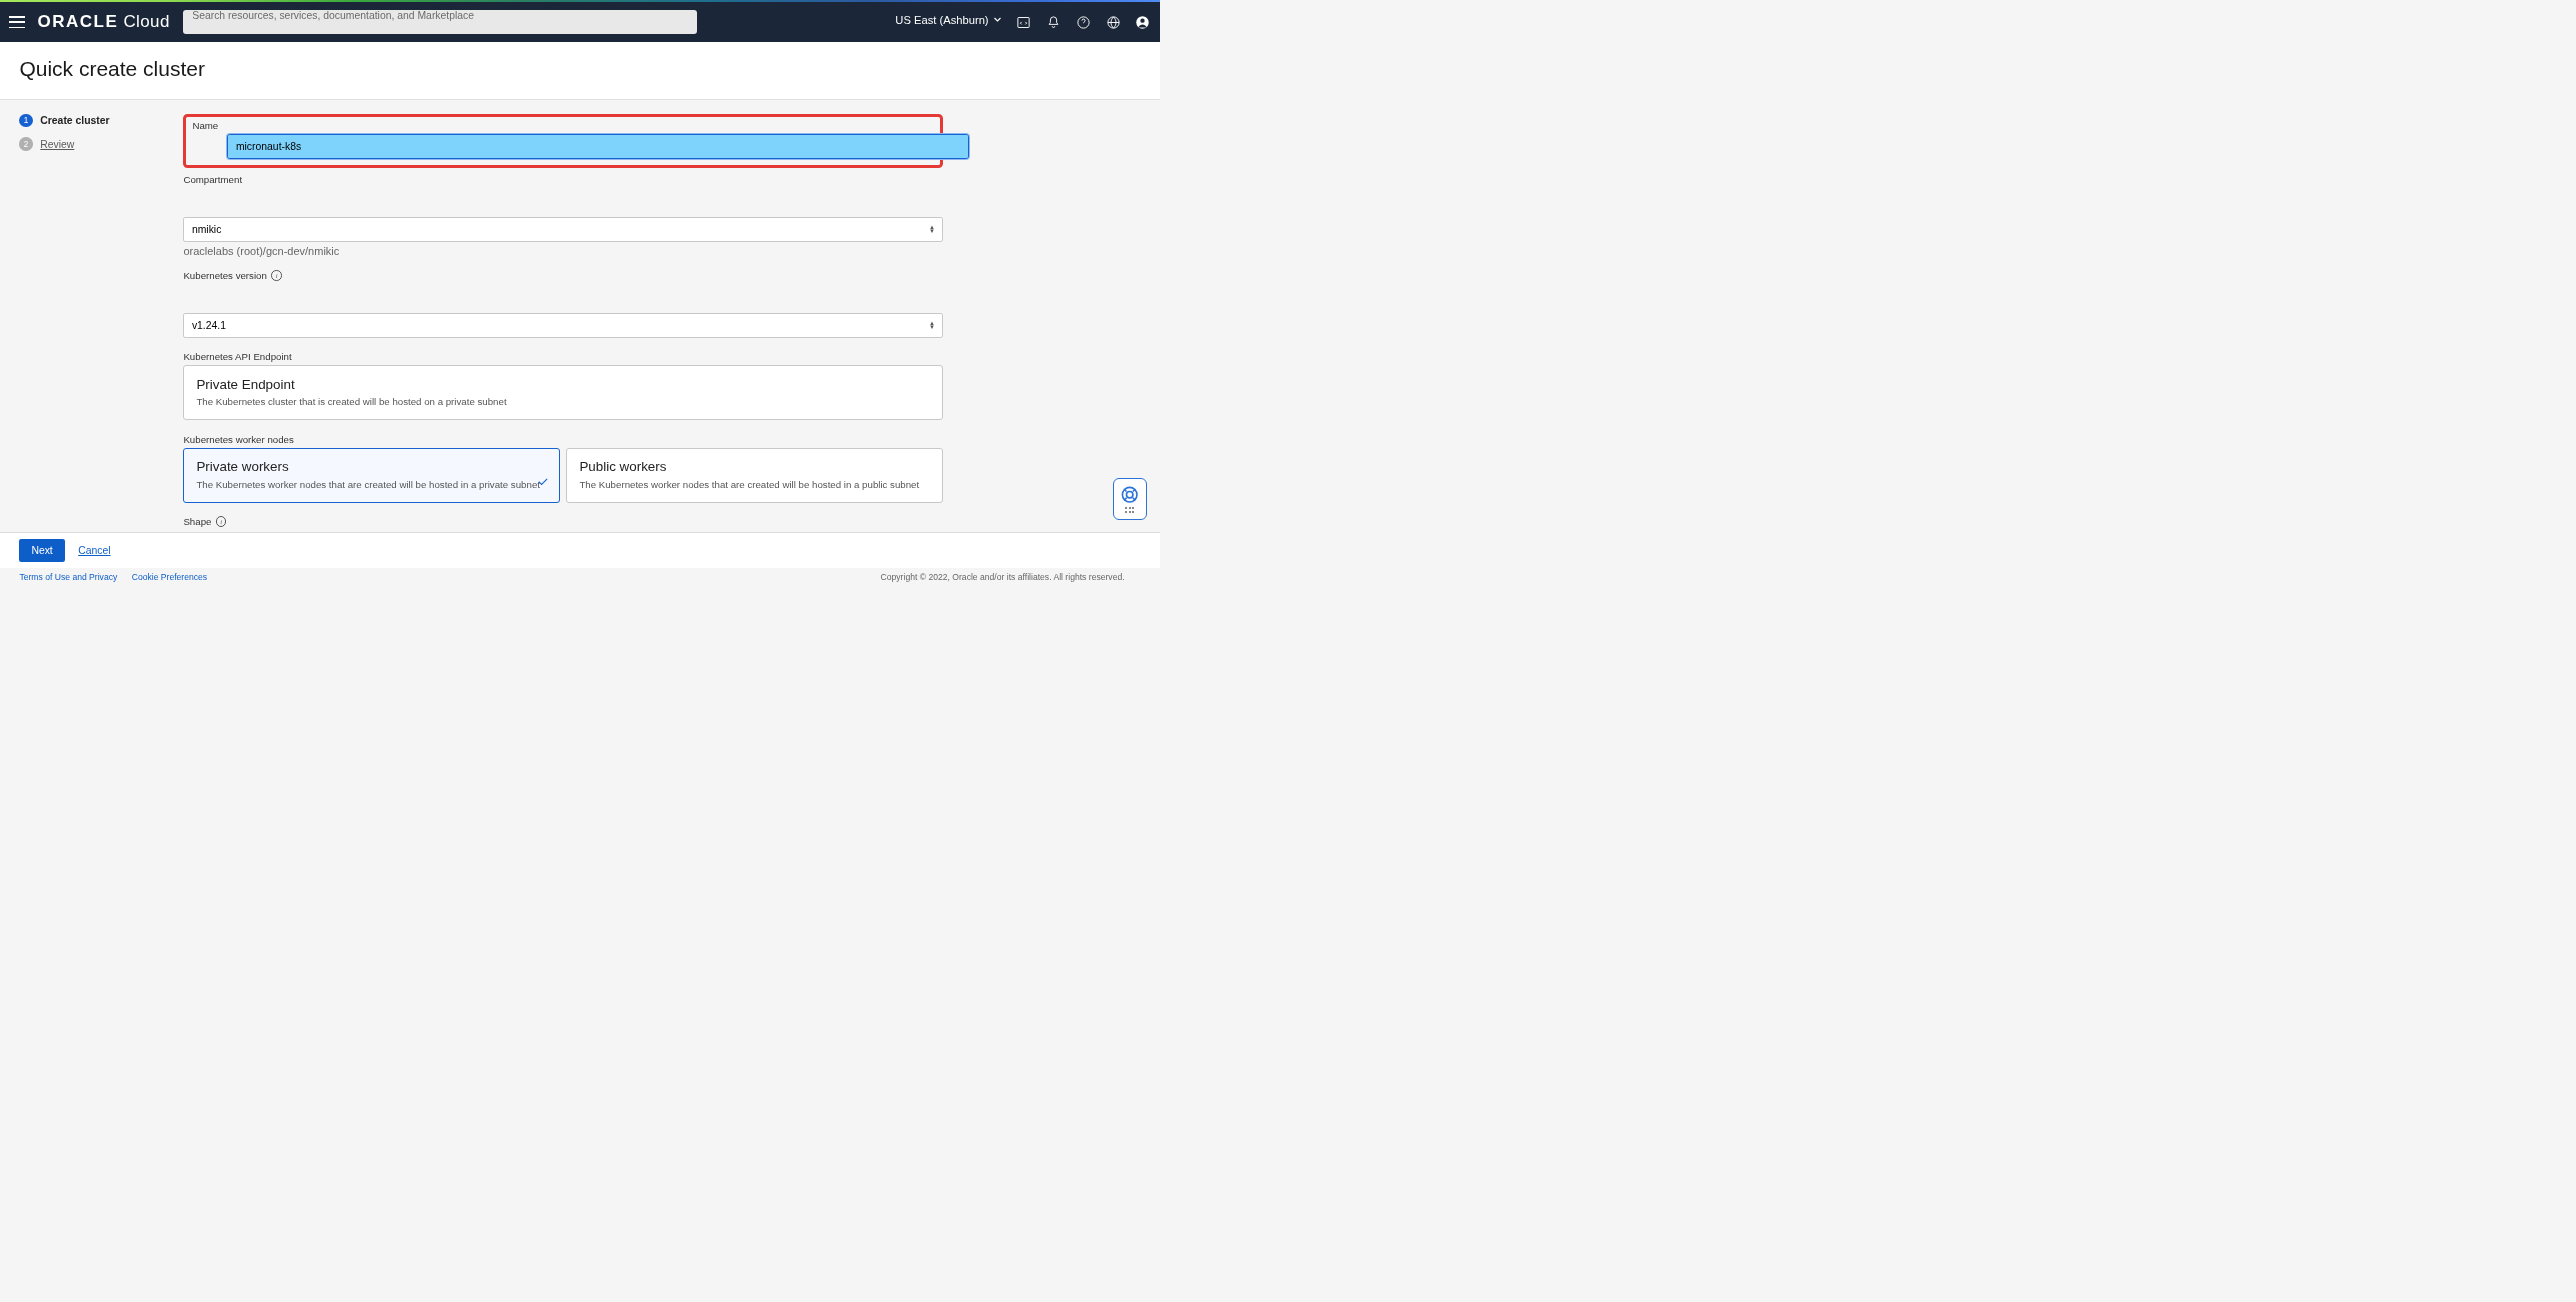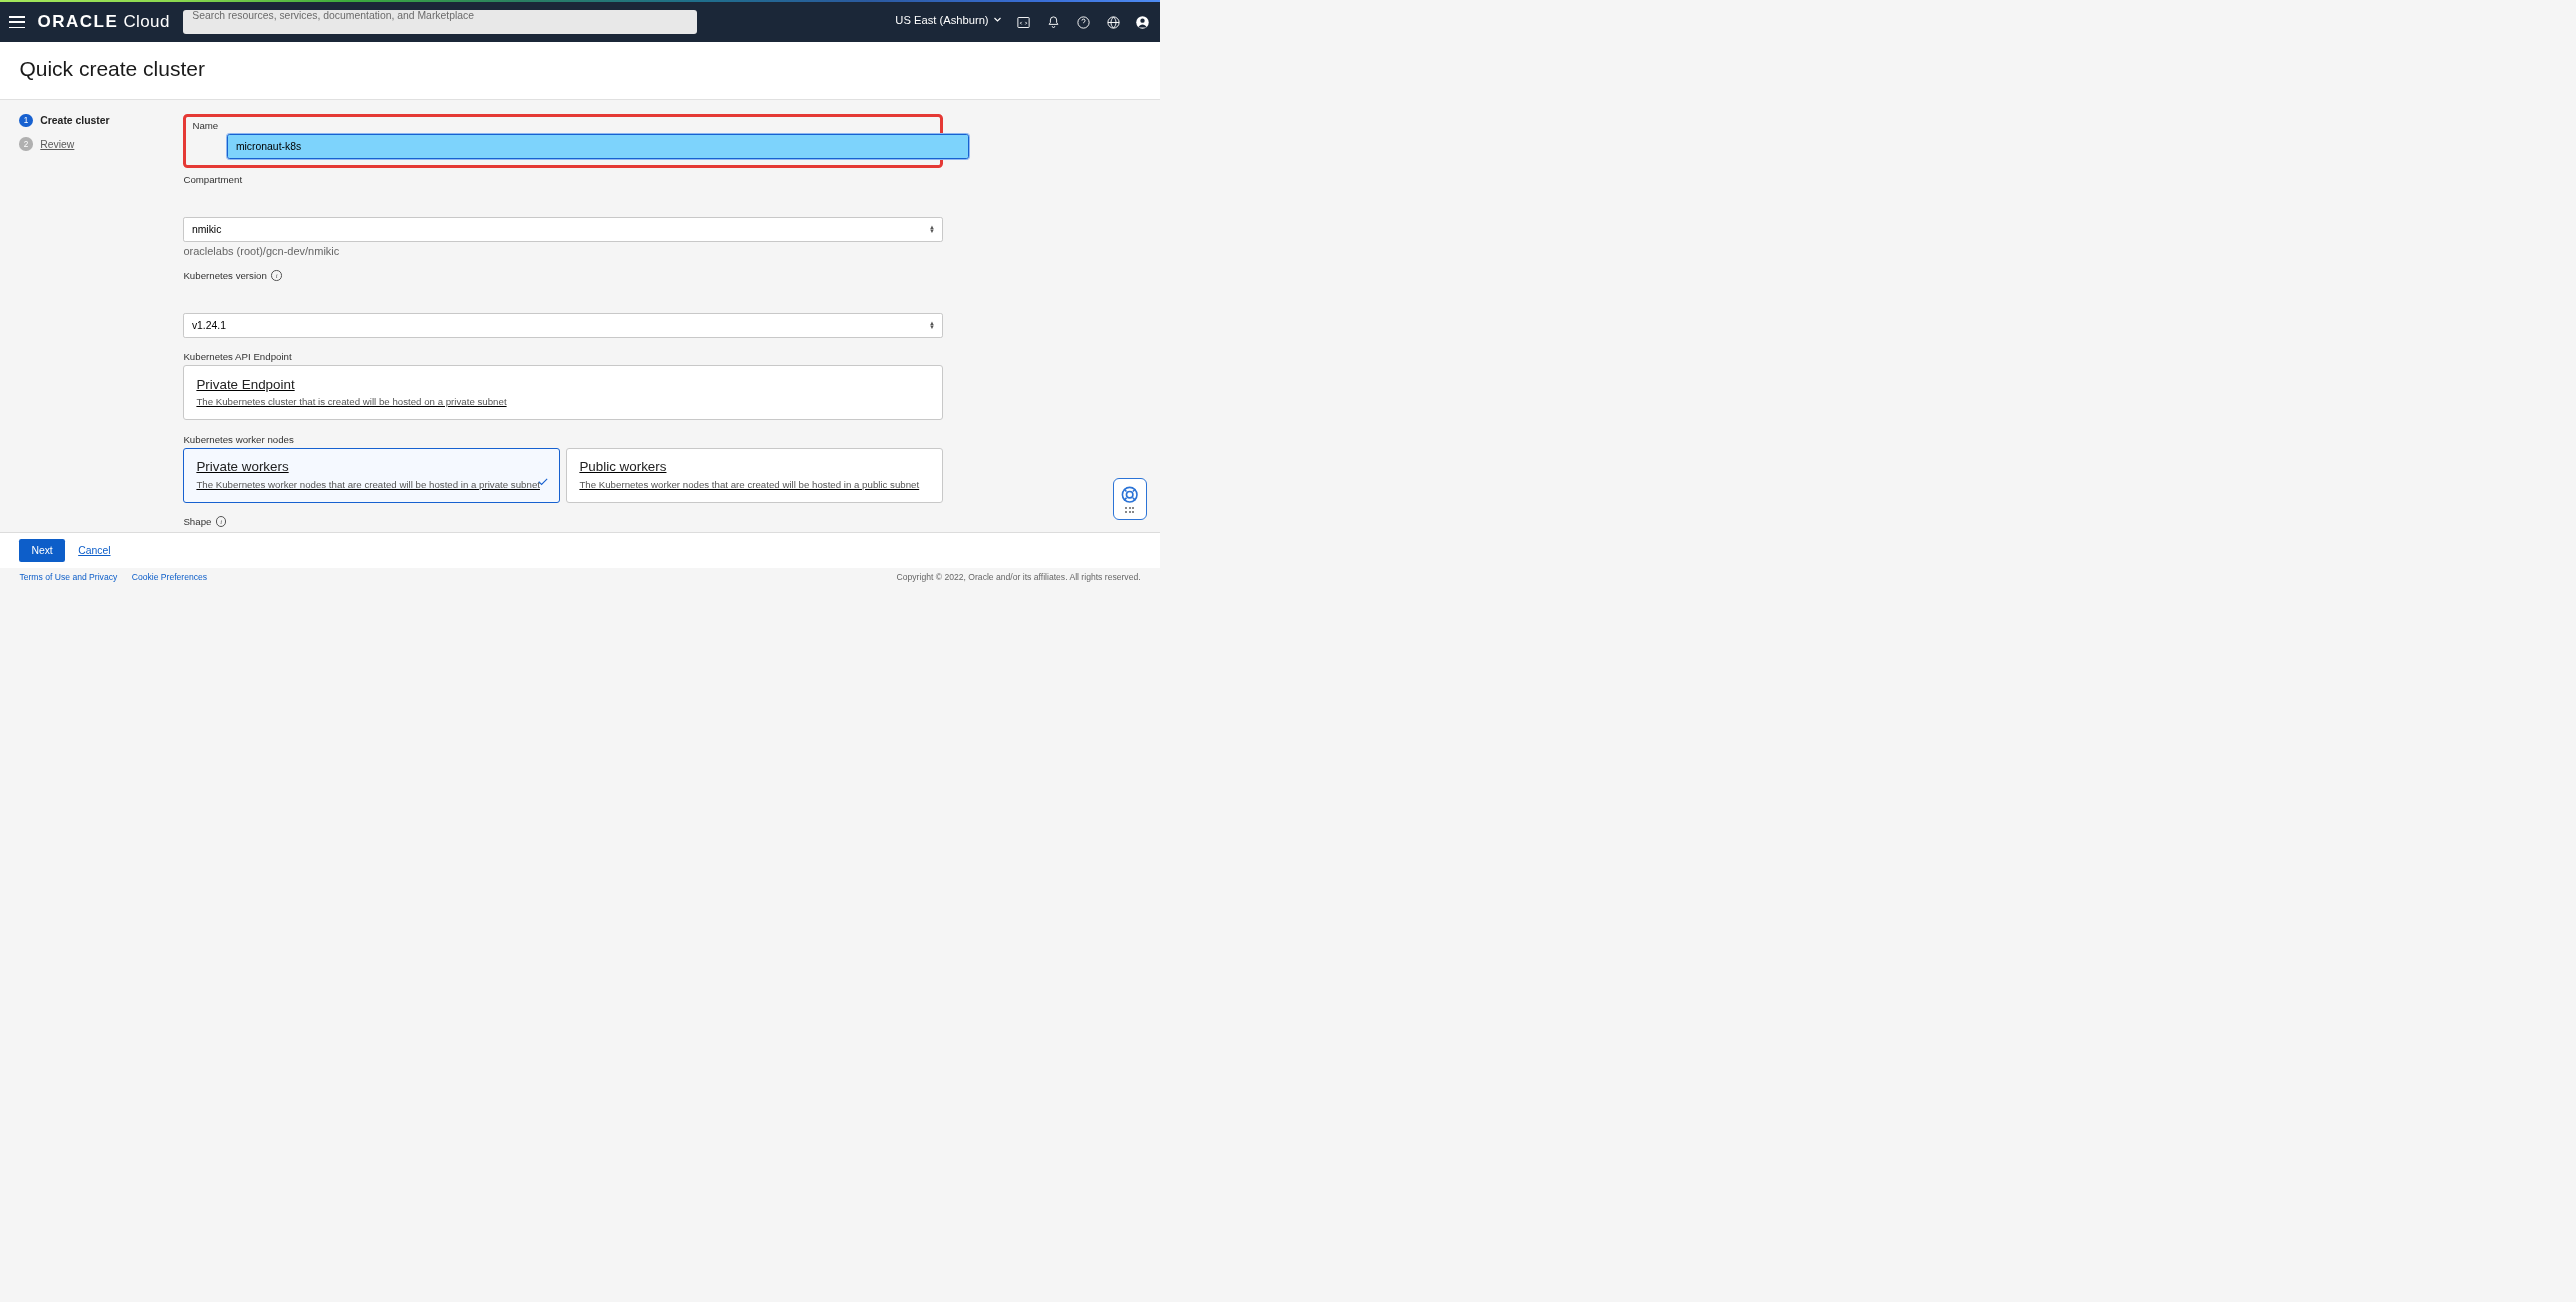--- a/index.html
+++ b/index.html
@@ -40,37 +40,37 @@
 
   .field-label { font-size: 9.7px; color: #333; margin-bottom: 3px; display: flex; align-items: center; gap: 4.5px; }
   .info-icon { width: 10.4px; height: 10.4px; border: 0.9px solid #555; border-radius: 50%; display: inline-flex; align-items: center; justify-content: center; font-size: 6.7px; font-style: italic; font-family: serif; color: #555; }
   .text-input { width: 100%; height: 25px; border: 0.7px solid #1761d0; outline: 1.5px solid #8fb8f0; outline-offset: 0; border-radius: 2.2px; padding: 0 7.5px; font-size: 10.4px; background: #7dd3fc; margin-left: 35px; }
   .select-input { width: 100%; height: 25px; border: 0.7px solid #c8c8c8; border-radius: 2.2px; padding: 0 7.5px; font-size: 10.4px; background: #fff; display: flex; align-items: center; justify-content: space-between; cursor: pointer; margin-top: 32px; }
   .select-caret { display: flex; flex-direction: column; gap: 0.7px; font-size: 6px; color: #555; line-height: 4.5px; }
   .helper-text { font-size: 11px; color: #666; margin-top: 3px; }
 
   .form-group { margin-bottom: 13.4px; }
 
-  .card-row { display: flex; gap: 6px; text-decoration: underline; }
+  .card-row { display: flex; gap: 6px; }
   .option-card { flex: 1; border: 0.7px solid #c8c8c8; border-radius: 3px; padding: 10.4px 12px; background: #fff; cursor: pointer; position: relative; }
   .option-card.selected { border-color: #1761d0; background: #f5f9ff; }
   .option-card h3 { font-size: 13.4px; font-weight: 400; color: #222; margin-bottom: 4.5px; }
   .option-card p { font-size: 9.7px; color: #555; line-height: 1.3; }
   .check-icon { position: absolute; right: 10.4px; bottom: 10.4px; color: #1761d0; }
   .check-icon svg { width: 13.4px; height: 13.4px; stroke: #1761d0; fill: none; stroke-width: 2; }
 
   .flex-info-box { border: 0.7px solid #c8c8c8; border-radius: 3px; padding: 13.4px 15px; background: #fff; margin-left: 9px; }
 
   
   .footer-bar { position: absolute; bottom: 19.4px; left: 0; right: 0; height: 36px; background: #fff; border-top: 0.7px solid #dcdcdc; display: flex; align-items: center; padding: 0 19.4px; gap: 13.4px; }
   .btn-primary { background: #0d5ec9; color: #fff; border: none; padding: 6px 12px; border-radius: 2.2px; font-size: 10.4px; cursor: pointer; }
   .link-btn { color: #0d5ec9; text-decoration: underline; font-size: 10.4px; cursor: pointer; background: none; border: none; }
 
   
-  .legal { position: absolute; bottom: 0; left: 0; right: 0; height: 19.4px; background: #f5f5f5; display: flex; align-items: center; justify-content: space-between; padding: 0 19.4px; font-size: 8.6px; color: #444; }
+  .legal { position: absolute; bottom: 0; left: 0; right: 16px; height: 19.4px; background: #f5f5f5; display: flex; align-items: center; justify-content: space-between; padding: 0 19.4px; font-size: 8.6px; color: #444; }
   .legal a { color: #0d5ec9; text-decoration: none; margin-right: 12px; }
   .legal .copyright { color: #666; }
 
   
   .support-fab { position: absolute; right: 13.4px; bottom: 67px; width: 34px; height: 42px; border: 1.5px solid #2b73d6; border-radius: 6px; background: #fff; display: flex; flex-direction: column; align-items: center; justify-content: center; gap: 3px; cursor: pointer; }
   .support-fab svg { width: 19.4px; height: 19.4px; stroke: #2b73d6; fill: none; stroke-width: 2; }
   .support-dots { display: grid; grid-template-columns: repeat(3, 2.2px); gap: 1.5px; }
   .support-dots span { width: 2.2px; height: 2.2px; background: #888; }
 </style>
 </head>

